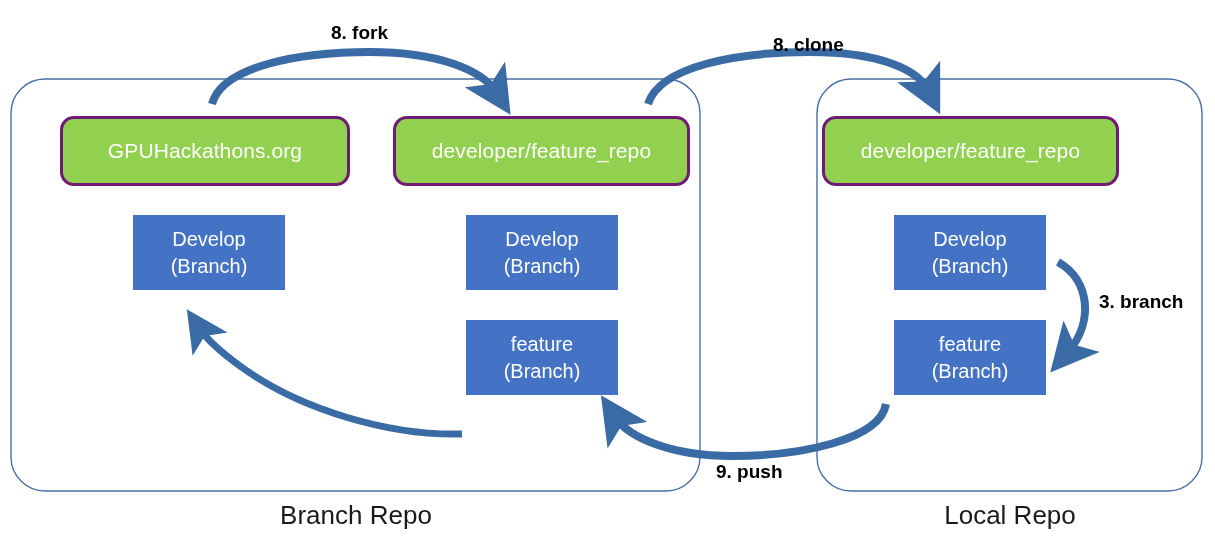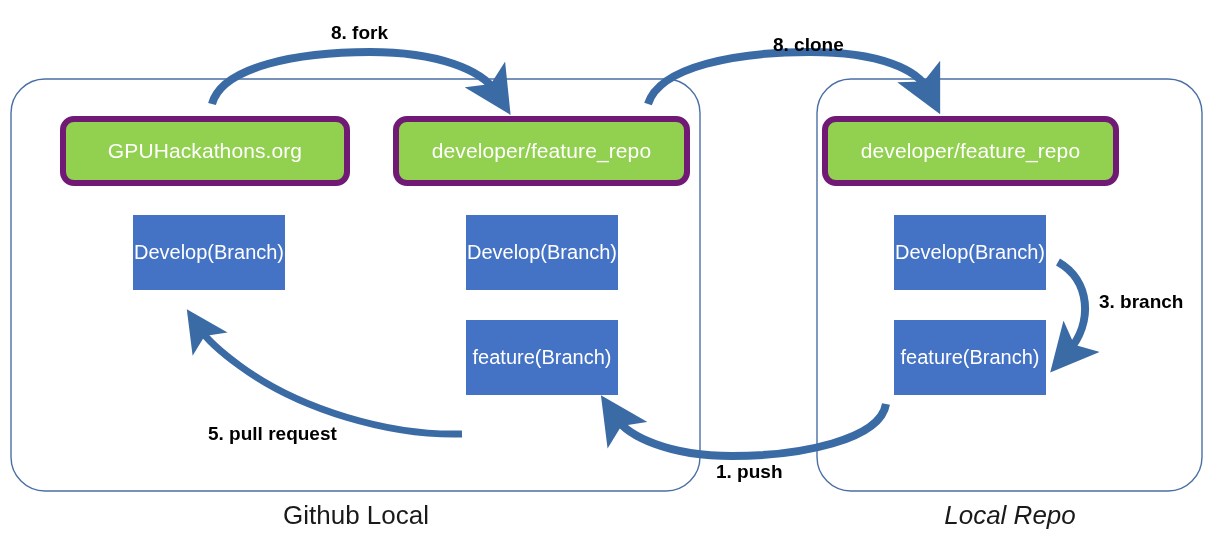--- a/index.html
+++ b/index.html
@@ -20,37 +20,37 @@
   #svg-layer {
     position: absolute;
     left: 0;
     top: 0;
     width: 1215px;
     height: 547px;
   }
   .repo-box {
     position: absolute;
     background: #92d050;
-    border: 6px solid #701a75;
+    border: 3px solid #701a75;
     border-radius: 14px;
     color: #ffffff;
     display: flex;
     align-items: center;
     justify-content: center;
     font-size: 21px;
     letter-spacing: 0.1px;
     box-sizing: border-box;
     text-align: center;
   }
   .branch-box {
     position: absolute;
     background: #4472c4;
     color: #ffffff;
     display: flex;
-    flex-direction: row;
+    flex-direction: column;
     align-items: center;
     justify-content: center;
     font-size: 20px;
     line-height: 1.32;
     box-sizing: border-box;
     text-align: center;
   }
   .step-label {
     position: absolute;
     font-size: 19px;
@@ -129,21 +129,20 @@
     <span>feature</span>
     <span>(Branch)</span>
   </div>
 
   <div class="step-label" style="left:331px; top:22px;">8. fork</div>
 
   <div class="step-label" style="left:773px; top:34px;">8. clone</div>
 
   <div class="step-label" style="left:1099px; top:291px;text-align:right;">3. branch</div>
 
-  <div class="step-label" style="left:716px; top:461px;">1. push</div>
+  <div class="step-label" style="left:716px; top:461px;">9. push</div>
 
-  <div class="step-label" style="left:208px; top:423px;">5. pull request</div>
 
-  <div class="container-caption" style="left:256px; top:500px; width:200px;">Github Local</div>
+  <div class="container-caption" style="left:256px; top:500px; width:200px;">Branch Repo</div>
 
-  <div class="container-caption" style="left:910px; top:500px; width:200px;font-style:italic;">Local Repo</div>
+  <div class="container-caption" style="left:910px; top:500px; width:200px;">Local Repo</div>
 
 </div>
 
 </body></html>

